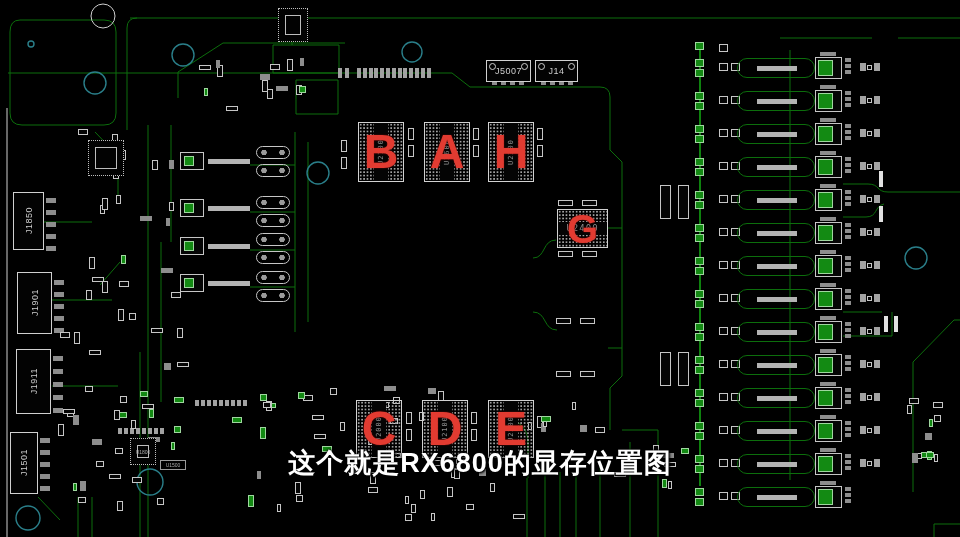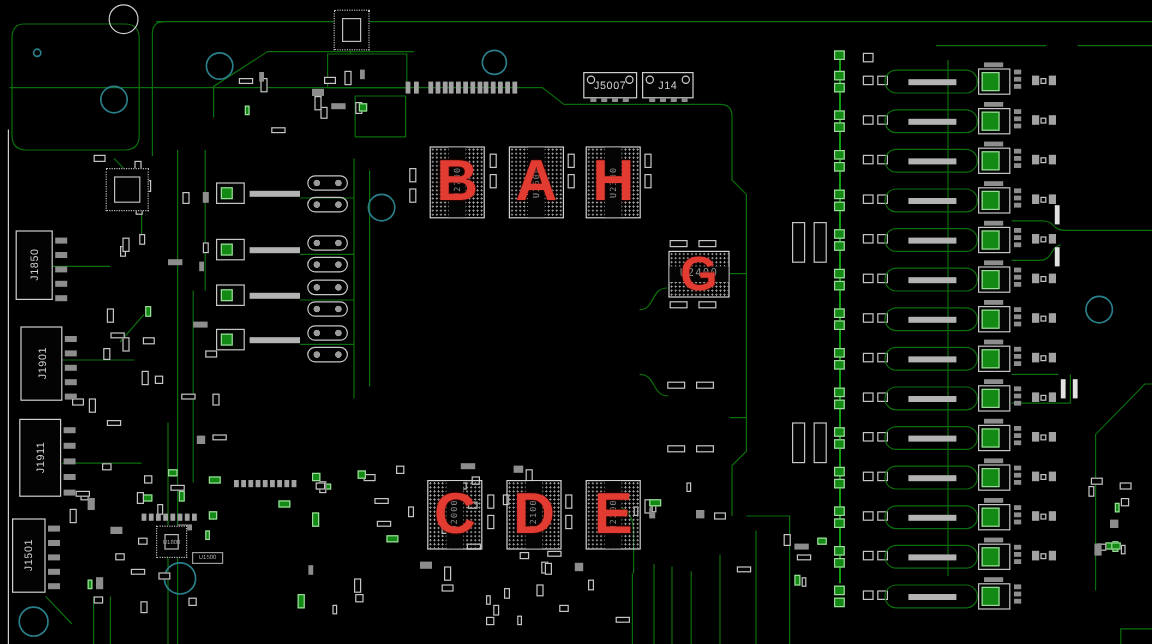--- a/index.html
+++ b/index.html
@@ -648,13 +648,14 @@
   </div>
   <div class="abs qfn" style="left:278px;top:8px;width:30px;height:34px;">
     <div class="inner"></div>
   </div>
   <div class="abs qfn" style="left:130px;top:438px;width:26px;height:27px;">
     <div class="inner"></div>
     <div class="abs iclabel" style="inset:0;">U1800</div>
   </div>
   <div class="abs iclabel" style="left:160px;top:460px;width:26px;height:10px;border:1px solid #9a9a9a;">U1500</div>
 
+  <div class="abs" id="subtitle">这个就是RX6800的显存位置图</div>
 </div>
 
 </body></html>

